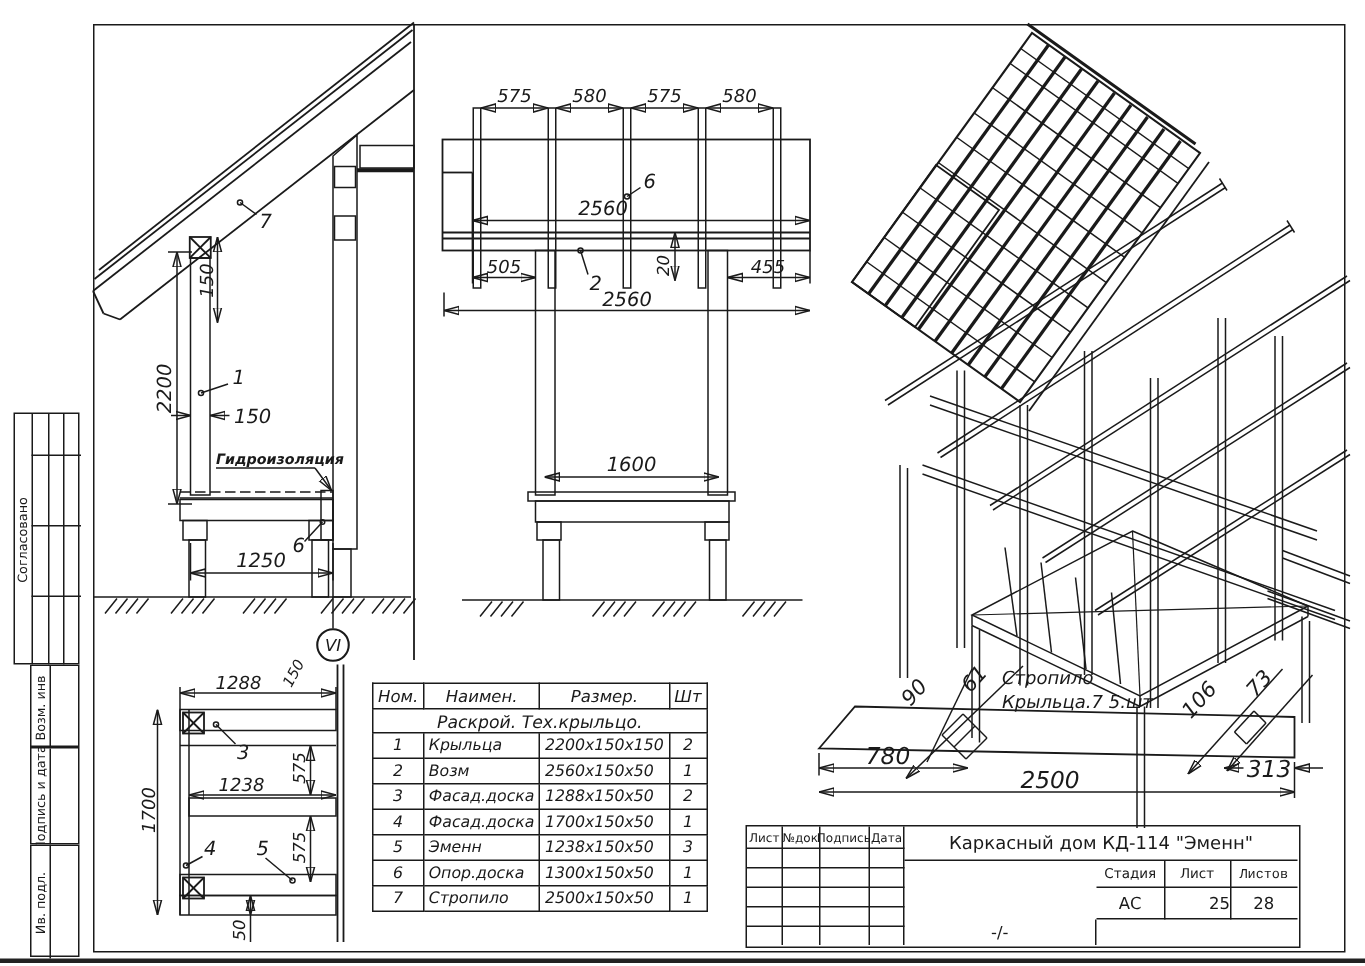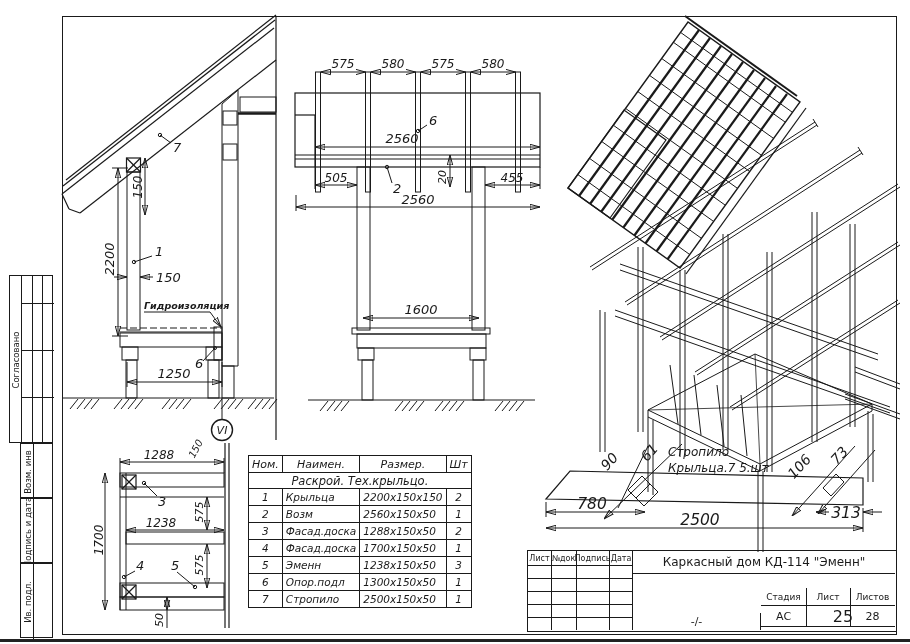--- a/index.html
+++ b/index.html
@@ -13,21 +13,21 @@
   .t9{font-size:9.5px}.t10{font-size:10px}.t11{font-size:11px}.t12{font-size:12px}
   .t13{font-size:13px}.t14{font-size:14px}.t15{font-size:15.5px}
   
   .cut-table{position:absolute;left:248px;top:455px;border-collapse:collapse;
              font-style:italic;font-size:10.5px;table-layout:fixed;}
   .cut-table td{border:1.4px solid #1a1a1a;padding:0 3px;height:16px;white-space:nowrap;overflow:hidden;}
   .cut-table .tt{text-align:center;font-size:11.5px;height:15px;}
   .cut-table .hd{text-align:center;font-size:11px;}
   .cut-table .c-num,.cut-table .c-qty{text-align:center;}
   
-  .tblock{position:absolute;left:527px;top:550px;width:370px;height:82px;border:1.6px solid #1a1a1a;
+  .tblock{position:absolute;left:497px;top:550px;width:370px;height:82px;border:1.6px solid #1a1a1a;
           font-size:9.5px;box-sizing:border-box;}
   .tb-abs{position:absolute;box-sizing:border-box;}
   .bR{border-right:1.3px solid #1a1a1a;} .bB{border-bottom:1.3px solid #1a1a1a;}
   .cellc{display:flex;align-items:center;justify-content:center;text-align:center;}
   
   .strip-box{position:absolute;border:1.4px solid #1a1a1a;box-sizing:border-box;background:#fff;}
   .vwrap{position:absolute;}
   .vtext{position:absolute;left:50%;top:50%;transform:translate(-50%,-50%) rotate(-90deg);
          white-space:nowrap;font-size:8.5px;}
   .hline{position:absolute;height:0;border-top:1.3px solid #1a1a1a;}
@@ -518,21 +518,21 @@
           <td class="c-qty">1</td>
     </tr>
     <tr>
       <td class="c-num">5</td>
           <td>Эменн</td>
           <td>1238х150х50</td>
           <td class="c-qty">3</td>
     </tr>
     <tr>
       <td class="c-num">6</td>
-          <td>Опор.подл</td>
+          <td>Опор.доска</td>
           <td>1300х150х50</td>
           <td class="c-qty">1</td>
     </tr>
     <tr>
       <td class="c-num">7</td>
           <td>Стропило</td>
           <td>2500х150х50</td>
           <td class="c-qty">1</td>
     </tr>
   </tbody>
@@ -561,37 +561,37 @@
       <div class="tb-abs cellc" style="left:81px;top:0;width:24px;height:14px;font-size:8px;">
           <span>Дата</span>
         </div>
     </div>
 
     <div class="tb-abs bB cellc" style="left:105px;top:0;width:262px;height:23px;font-size:12px;">
       <span>Каркасный дом КД-114 "Эменн"</span>
     </div>
 
 
-    <div class="tb-abs" style="left:233px;top:23px;width:134px;height:39px;border-bottom:1.3px solid #1a1a1a;margin-top:14px;">
+    <div class="tb-abs" style="left:233px;top:23px;width:134px;height:39px;border-bottom:1.3px solid #1a1a1a;">
       <div class="hline" style="left:0;top:17px;width:134px;"></div>
       <div class="vline" style="left:45px;top:0;height:39px;"></div>
       <div class="vline" style="left:89px;top:0;height:39px;"></div>
       <div class="tb-abs cellc" style="left:0;top:0;width:45px;height:17px;font-size:9px;">
           <span>Стадия</span>
         </div>
       <div class="tb-abs cellc" style="left:45px;top:0;width:44px;height:17px;font-size:9px;">
           <span>Лист</span>
         </div>
-      <div class="tb-abs cellc" style="left:89px;top:0;width:45px;height:17px;font-size:9px;">
+      <div class="tb-abs cellc" style="left:89px;top:0;width:45px;height:17px;font-size:9px;font-family:Liberation Mono, monospace;">
           <span>Листов</span>
         </div>
       <div class="tb-abs cellc" style="left:0;top:17px;width:45px;height:22px;font-size:11px;">
           <span>АС</span>
         </div>
-      <div class="tb-abs cellc" style="left:45px;top:17px;width:44px;height:22px;font-size:16px;padding-left:30px;">
+      <div class="tb-abs cellc" style="left:45px;top:17px;width:44px;height:22px;font-size:11px;padding-left:30px;">
           <span>25</span>
         </div>
       <div class="tb-abs cellc" style="left:89px;top:17px;width:45px;height:22px;font-size:11px;">
           <span>28</span>
         </div>
     </div>
 
     <div class="tb-abs bR cellc" style="left:105px;top:62px;width:128px;height:17px;font-size:11px;">
       <span>-/-</span>
     </div>

